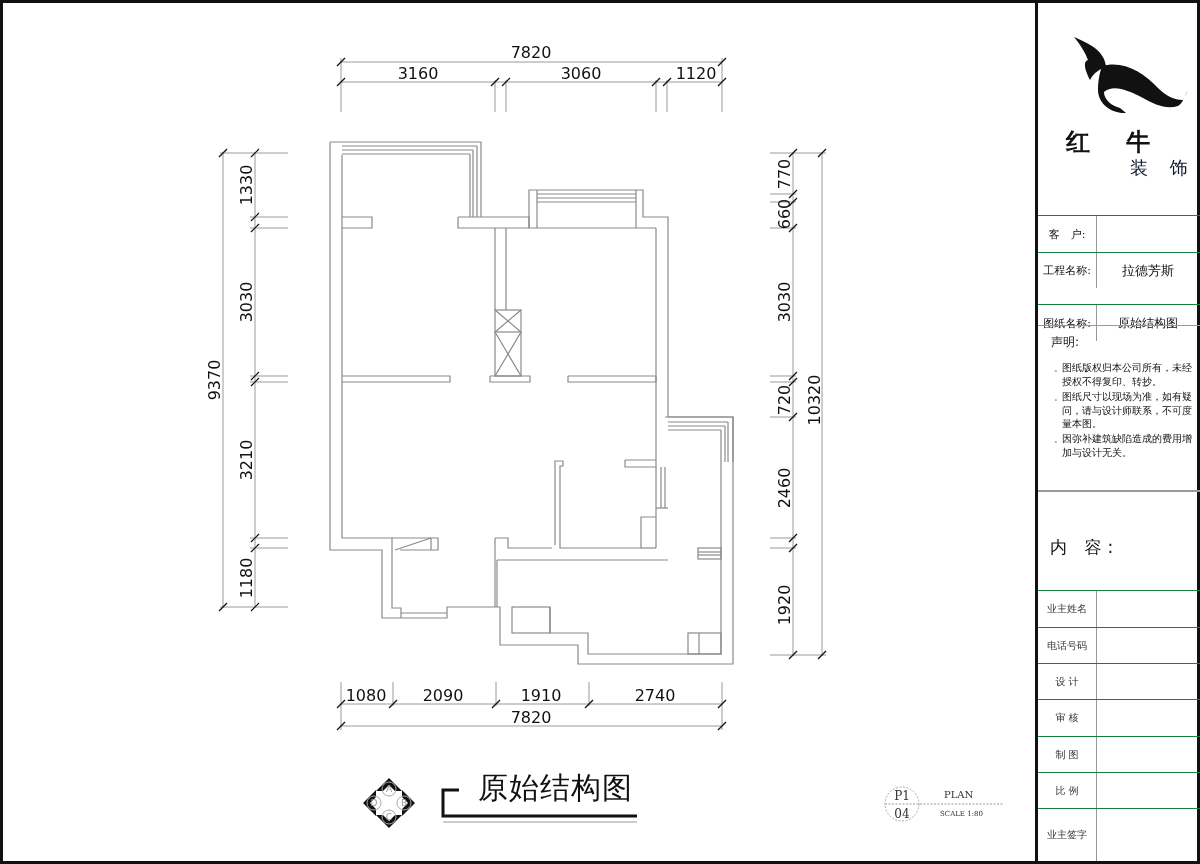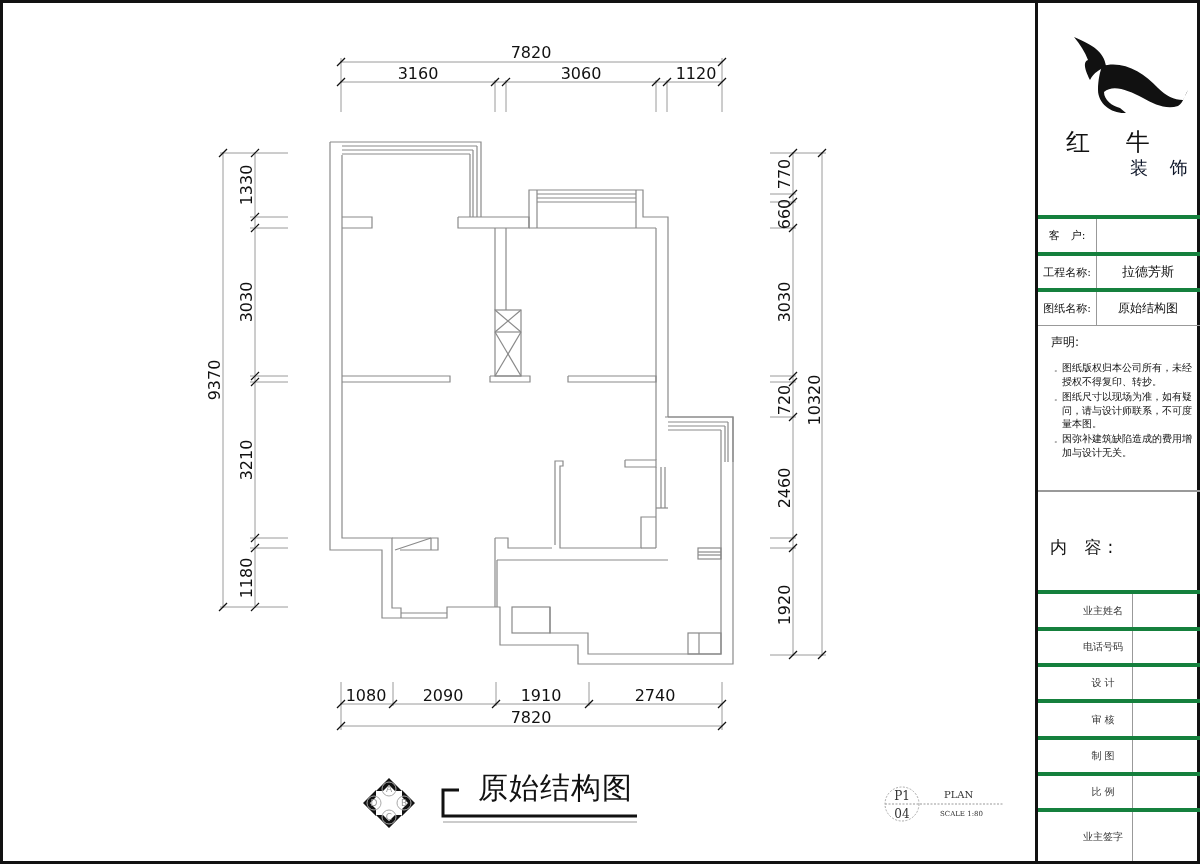--- a/index.html
+++ b/index.html
@@ -7,32 +7,32 @@
          font-family: "DejaVu Sans", "Liberation Sans", sans-serif; color: #111; }
   .frame { position: absolute; left: 0; top: 0; width: 1200px; height: 864px;
            box-sizing: border-box; border: 3px solid #111; }
   .plan-svg { position: absolute; left: 0; top: 0; }
   .dim-text { font-family: "DejaVu Sans", "Liberation Sans", sans-serif; font-size: 16px; fill: #111; }
 
   
   .title-block { position: absolute; left: 1035px; top: 0; width: 165px; height: 864px;
                  box-sizing: border-box; border-left: 3px solid #111; }
   .logo { position: absolute; left: 0; top: 0; width: 162px; height: 215px; }
-  .brand1 { position: absolute; left: 28px; top: 126px; font-size: 24px; letter-spacing: 14px; color: #111; }
+  .brand1 { position: absolute; left: 28px; top: 126px; font-size: 24px; letter-spacing: 14px; color: #111; font-weight: bold; }
   .brand2 { position: absolute; left: 92px; top: 156px; font-size: 18px; letter-spacing: 8px; color: #0f172a; }
 
   .row { position: absolute; left: 0; width: 162px; box-sizing: border-box;
-         border-top: 4px solid #15803d; }
+         border-top: 1px solid #15803d; }
   .row .lbl { position: absolute; left: 0; top: 0; bottom: 0; width: 58px;
               display: flex; align-items: center; justify-content: center;
               font-size: 11px; border-right: 1px solid #999; white-space: nowrap; }
   .row .val { position: absolute; left: 58px; right: 0; top: 0; bottom: 0;
               display: flex; align-items: center; justify-content: center; font-size: 12px; }
   .row .val.big { font-size: 13px; }
-  .row .lbl.serif { font-family: "DejaVu Serif", "Liberation Serif", serif; font-size: 10px; color: #333; margin-left: 36px; }
+  .row .lbl.serif { font-family: "DejaVu Serif", "Liberation Serif", serif; font-size: 10px; color: #333; }
 
   .notice { position: absolute; left: 0; top: 325px; width: 162px; height: 125px;
             border-top: 1px solid #999; box-sizing: border-box; padding: 8px 0 0 13px; }
   .notice .hd { font-size: 12px; margin-bottom: 10px; }
   .notice .item { font-size: 10px; line-height: 13px; padding-left: 11px; text-indent: -8px; margin-bottom: 2px; font-family: Liberation Serif, serif; }
   .notice .item::before { content: "。"; font-size: 8px; }
 
   .content { position: absolute; left: 0; top: 450px; width: 162px; height: 140px;
              border-top: 2px solid #999; box-sizing: border-box; padding: 44px 0 0 12px; margin-top: 40px; }
   .content span { font-size: 17px; letter-spacing: 6px; }
@@ -271,21 +271,21 @@
   <div class="brand2">装 饰</div>
 
   <div class="row" style="top:215px;height:37px;">
     <div class="lbl">客　户:</div>
     <div class="val"></div>
   </div>
   <div class="row" style="top:252px;height:36px;">
     <div class="lbl">工程名称:</div>
     <div class="val big">拉德芳斯</div>
   </div>
-  <div class="row" style="top:288px;height:37px;">
+  <div class="row" style="top:304px;height:37px;">
     <div class="lbl">图纸名称:</div>
     <div class="val">原始结构图</div>
   </div>
 
   <div class="notice">
     <div class="hd">声明:</div>
     <div class="item">图纸版权归本公司所有，未经授权不得复印、转抄。</div>
     <div class="item">图纸尺寸以现场为准，如有疑问，请与设计师联系，不可度量本图。</div>
     <div class="item">因弥补建筑缺陷造成的费用增加与设计无关。</div>
   </div>

